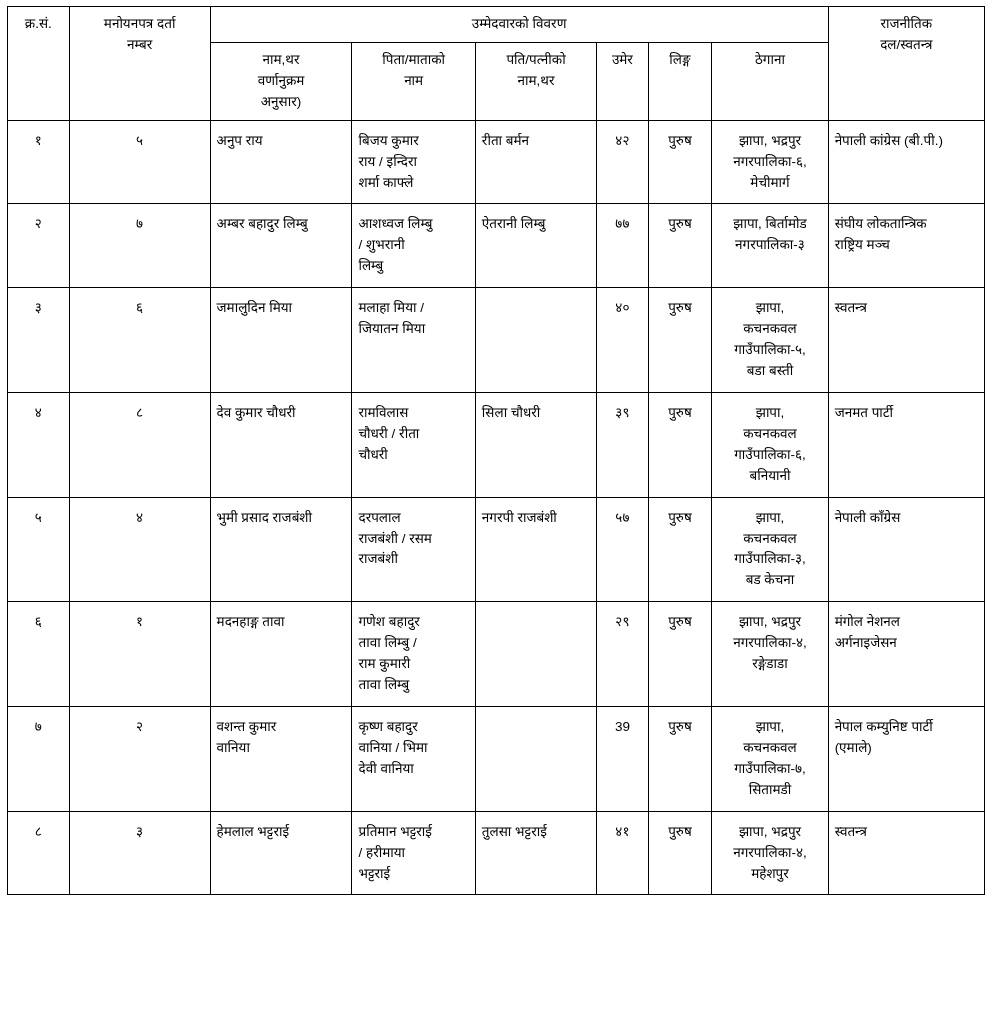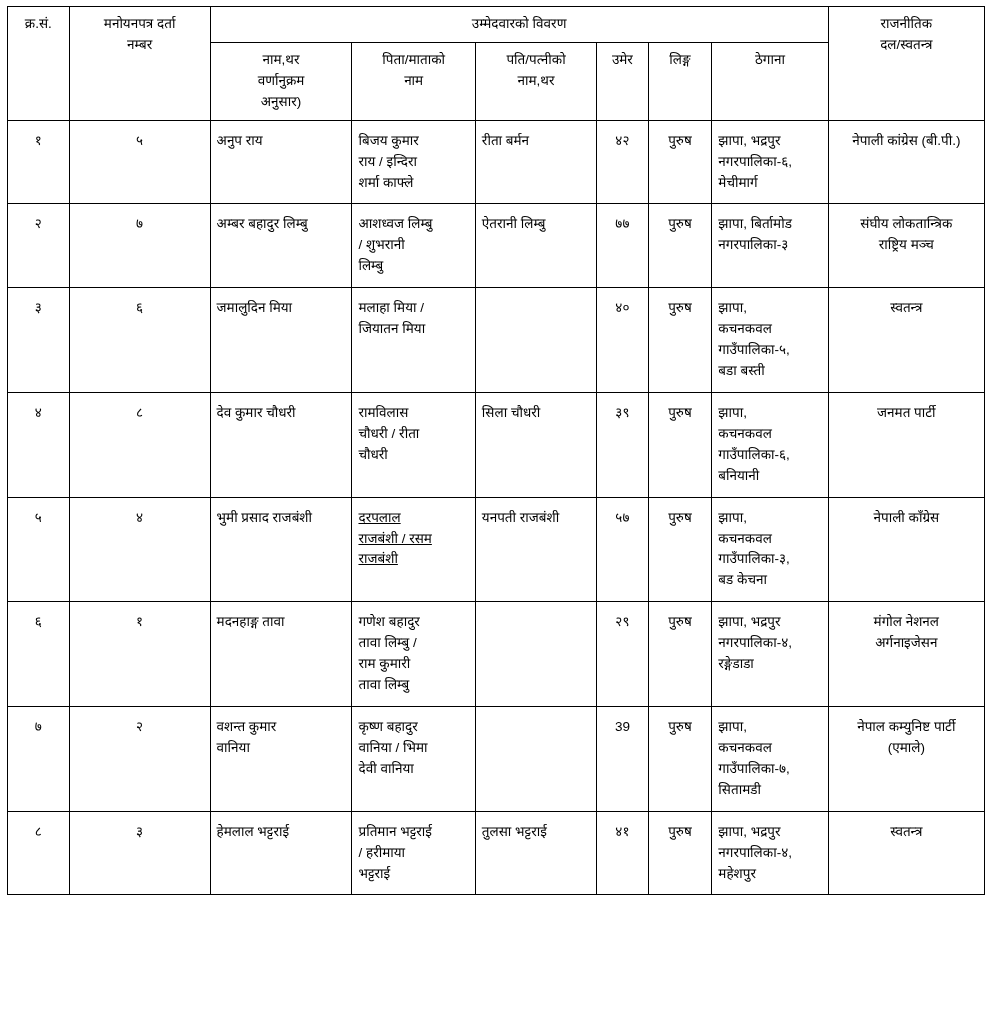--- a/index.html
+++ b/index.html
@@ -61,24 +61,23 @@
   col.c-addr    { width: 113px; }
   col.c-party   { width: 152px; }
 
   td.sn, td.reg, td.age, td.gender {
     text-align: center;
   }
   td.name, td.parent, td.spouse {
     text-align: left;
   }
   td.addr {
-    text-align: left;
+    text-align: center;
   }
   td.party {
-    text-align: center;
   }
   tr.data-row td {
     padding-top: 10px;
     padding-bottom: 10px;
   }
 </style>
 </head>
 <body>
 
 <div class="sheet">
@@ -175,24 +174,24 @@
         <td class="addr" style="white-space: pre-line;">झापा,
 कचनकवल
 गाउँपालिका-६,
 बनियानी</td>
         <td class="party">जनमत पार्टी</td>
       </tr>
       <tr class="data-row">
         <td class="sn">५</td>
         <td class="reg">४</td>
         <td class="name">भुमी प्रसाद राजबंशी</td>
-        <td class="parent" style="white-space: pre-line; text-decoration: underline;">दरपलाल
+        <td class="parent" style="white-space: pre-line;">दरपलाल
 राजबंशी / रसम
 राजबंशी</td>
-        <td class="spouse">यनपती  राजबंशी</td>
+        <td class="spouse">नगरपी  राजबंशी</td>
         <td class="age">५७</td>
         <td class="gender">पुरुष</td>
         <td class="addr" style="white-space: pre-line;">झापा,
 कचनकवल
 गाउँपालिका-३,
 बड केचना</td>
         <td class="party">नेपाली काँग्रेस</td>
       </tr>
       <tr class="data-row">
         <td class="sn">६</td>

